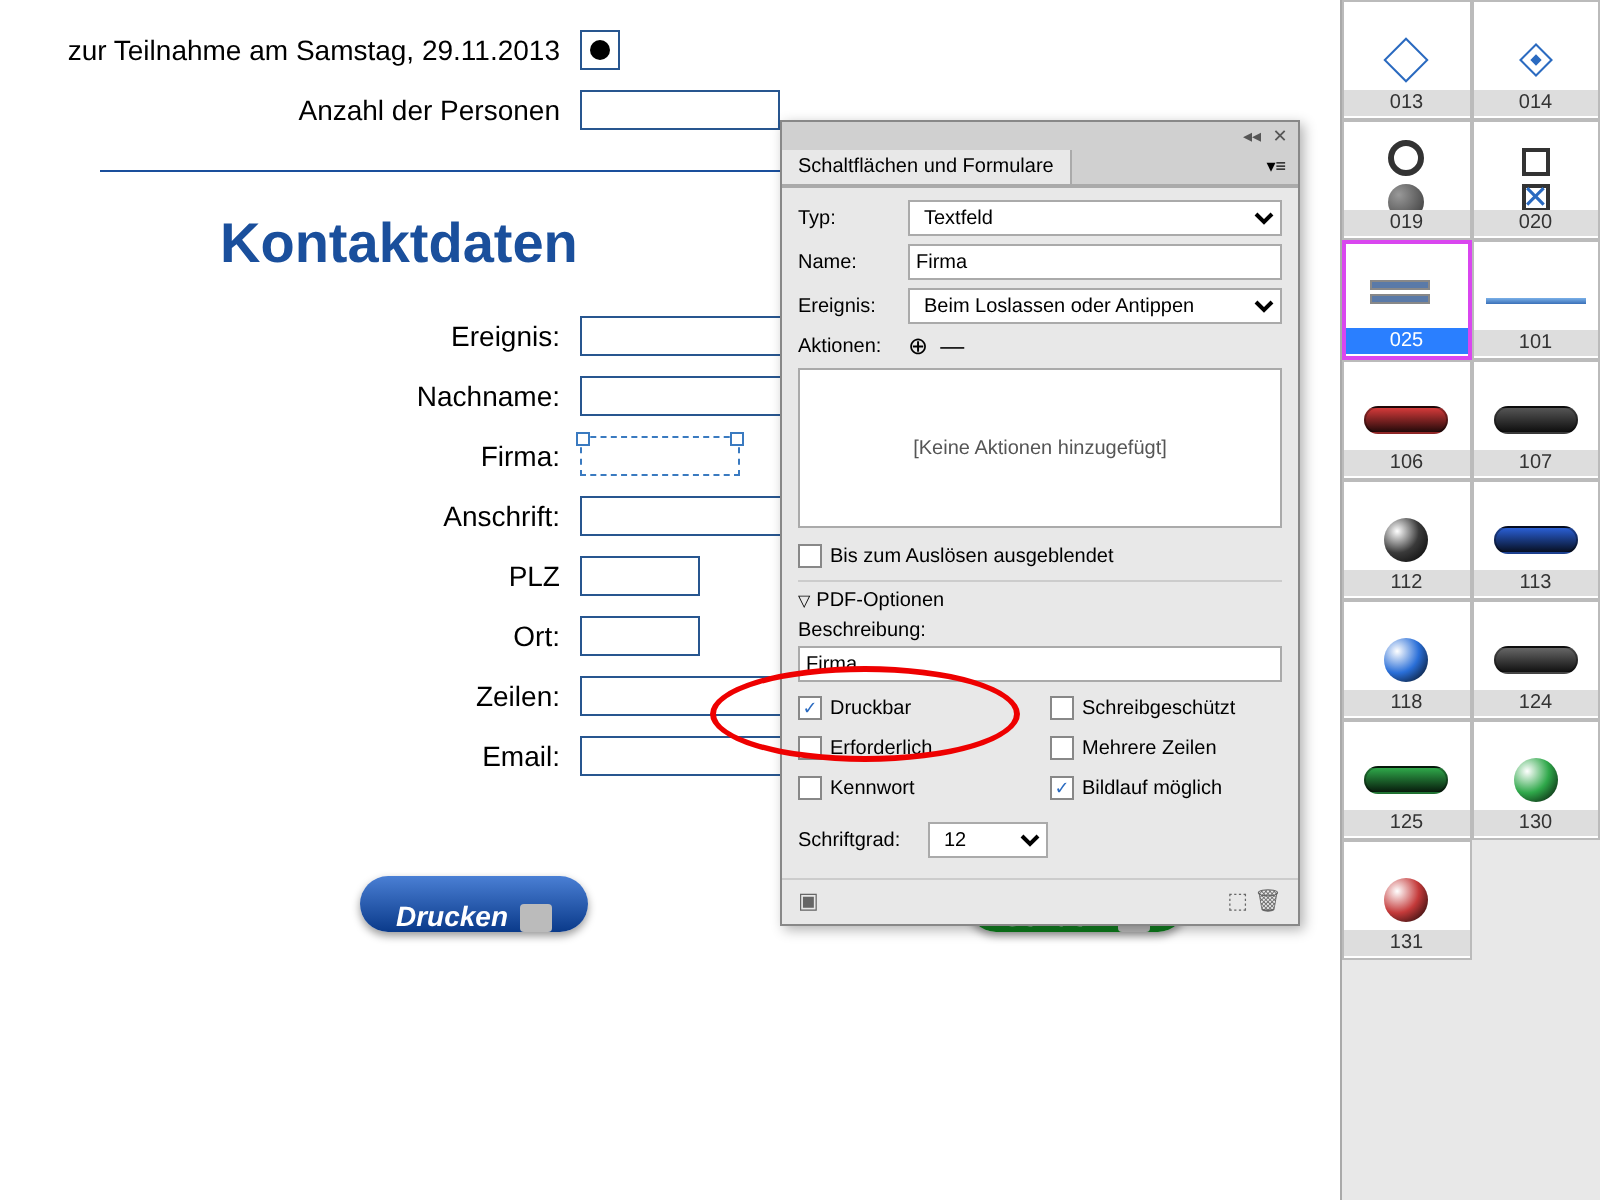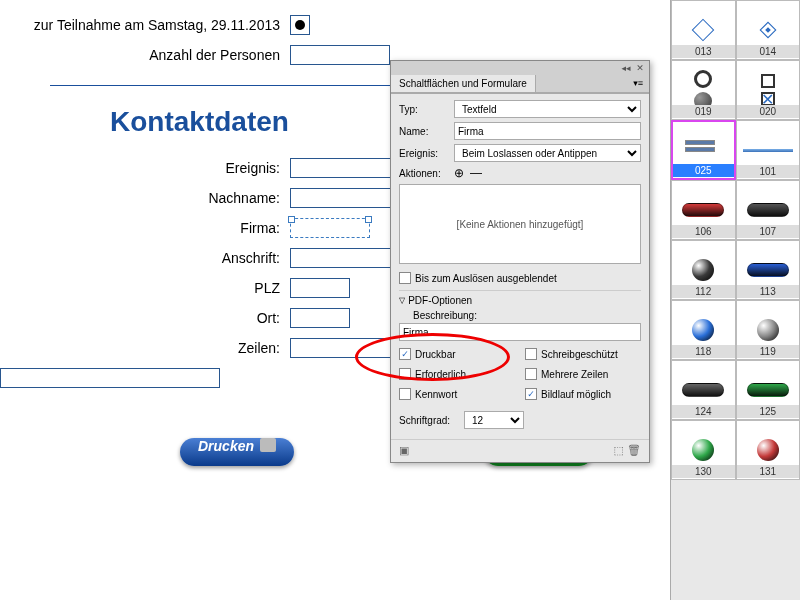--- a/index.html
+++ b/index.html
@@ -9,21 +9,21 @@
 .lbl{width:290px;text-align:right;padding-right:10px;font-size:14px;color:#000}
 .fld{width:130px;height:20px;border:1px solid #28568f;background:#fff}
 .fld.sel{border:1.5px dashed #3a7ac0;background:#fff;position:relative}
 .fld.sel::before,.fld.sel::after{content:'';position:absolute;width:5px;height:5px;background:#fff;border:1px solid #3a7ac0}
 .fld.sel::before{left:-3px;top:-3px}
 .fld.sel::after{right:-3px;top:-3px}
 .chk{width:20px;height:20px;border:1px solid #28568f;display:flex;align-items:center;justify-content:center}
 .chk .dot{width:10px;height:10px;background:#000;border-radius:50%}
 .heading{color:#1a4f9c;font-size:28px;font-weight:bold;padding:20px 0 15px 110px}
 .divider{border-top:1px solid #1a4f9c;margin:15px 50px 0 50px}
-.btn{display:inline-flex;align-items:flex-start;padding:0 18px;height:28px;border-radius:14px;color:#fff;font-weight:bold;font-size:14px;font-style:italic;box-shadow:0 2px 4px rgba(0,0,0,.4)}
+.btn{display:inline-flex;align-items:flex-end;padding:0 18px;height:28px;border-radius:14px;color:#fff;font-weight:bold;font-size:14px;font-style:italic;box-shadow:0 2px 4px rgba(0,0,0,.4)}
 .btn.blue{background:linear-gradient(#4a7fd4,#0a3a8a)}
 .btn.green{background:linear-gradient(#5fc96f,#0a7a1a)}
 .btn .ic{width:16px;height:14px;margin-left:6px;background:#bbb;border-radius:2px}
 .btn-row{display:flex;gap:190px;padding:45px 0 0 180px}
 
 .panel{position:absolute;left:390px;top:60px;width:260px;background:#e8e8e8;border:1px solid #888;font-size:11px;box-shadow:2px 2px 6px rgba(0,0,0,.3)}
 .panel-hd{background:#d0d0d0;border-bottom:1px solid #aaa}
 .panel-hd .bar{display:flex;justify-content:flex-end;padding:2px 4px;gap:4px}
 .panel-hd .bar span{width:10px;height:10px;display:inline-block;color:#555;font-size:9px;text-align:center;cursor:pointer}
 .panel-tab{display:flex;border-bottom:1px solid #aaa}
@@ -32,21 +32,21 @@
 .prow{display:flex;align-items:center;margin-bottom:4px}
 .prow .pl{width:55px;text-align:left;padding-right:6px;font-size:10px}
 .prow input,.prow select{flex:1;height:18px;border:1px solid #aaa;background:#fff;font-size:10px;padding:0 3px}
 .actions-box{border:1px solid #aaa;background:#fff;height:80px;margin:4px 0 8px 0;display:flex;align-items:center;justify-content:center;color:#555;font-size:10px}
 .pchk{display:flex;align-items:center;font-size:10px;margin:3px 0}
 .pchk .box{width:12px;height:12px;border:1px solid #888;background:#fff;margin-right:4px;display:flex;align-items:center;justify-content:center;font-size:9px;color:#2a6ac0}
 .pdf-grid{display:grid;grid-template-columns:1fr 1fr;gap:2px 10px;margin-top:4px}
 .sect{border-top:1px solid #ccc;margin-top:6px;padding-top:4px}
 .sect-h{font-size:10px;margin-bottom:4px;display:flex;align-items:center}
 .sect-h::before{content:'▽';margin-right:3px;font-size:8px}
-.desc-lbl{font-size:10px;margin:4px 0 2px 14px}
+.desc-lbl{font-size:10px;margin:4px 0 2px 0}
 .desc-in{width:100%;height:18px;border:1px solid #aaa;background:#fff;font-size:10px;padding:0 3px}
 .panel-ft{display:flex;justify-content:space-between;padding:4px 8px;border-top:1px solid #ccc}
 .panel-ft span{width:14px;height:14px;color:#666;font-size:11px}
 
 .ellipse{position:absolute;border:3px solid #e00;border-radius:50%;width:155px;height:48px;left:355px;top:333px;pointer-events:none;z-index:50}
 
 .lib{position:absolute;right:0;top:0;width:130px;height:600px;background:#e8e8e8;border-left:1px solid #aaa;overflow:hidden}
 .lib-grid{display:grid;grid-template-columns:1fr 1fr;gap:0}
 .cell{border:1px solid #bbb;background:#fff;height:60px;display:flex;flex-direction:column;align-items:center;justify-content:center;position:relative}
 .cell.sel{border:2px solid #d946ef}
@@ -102,20 +102,21 @@
     </div>
   <div class="row">
       <div class="lbl">Ort:</div>
       <div class="fld" style="width:60px"></div>
     </div>
   <div class="row">
       <div class="lbl">Zeilen:</div>
       <div class="fld" style="width:180px"></div>
     </div>
   <div class="row">
+      <div class="lbl">Email:</div>
       <div class="fld" style="width:220px"></div>
     </div>
 
   <div class="btn-row">
     <div class="btn blue">
         <span>Drucken</span>
         <span class="ic"></span>
       </div>
     <div class="btn green">
         <span>Senden</span>
@@ -255,24 +256,20 @@
       </div>
       <div class="cell">
         <div class="sw pill" style="background:linear-gradient(#2a5fd4,#000 120%);border:1px solid rgba(0,0,0,.3)"></div>
         <div class="num">113</div>
       </div>
       <div class="cell">
         <div class="sw ball" style="background:radial-gradient(circle at 30% 30%,#fff,#2a6fd8 50%,#000)"></div>
         <div class="num">118</div>
       </div>
       <div class="cell">
-        <div class="sw ball" style="background:radial-gradient(circle at 30% 30%,#fff,#888 50%,#000)"></div>
-        <div class="num">119</div>
-      </div>
-      <div class="cell">
         <div class="sw pill" style="background:linear-gradient(#666,#000 120%);border:1px solid rgba(0,0,0,.3)"></div>
         <div class="num">124</div>
       </div>
       <div class="cell">
         <div class="sw pill" style="background:linear-gradient(#2fa84a,#000 120%);border:1px solid rgba(0,0,0,.3)"></div>
         <div class="num">125</div>
       </div>
       <div class="cell">
         <div class="sw ball" style="background:radial-gradient(circle at 30% 30%,#fff,#2fa84a 50%,#000)"></div>
         <div class="num">130</div>

